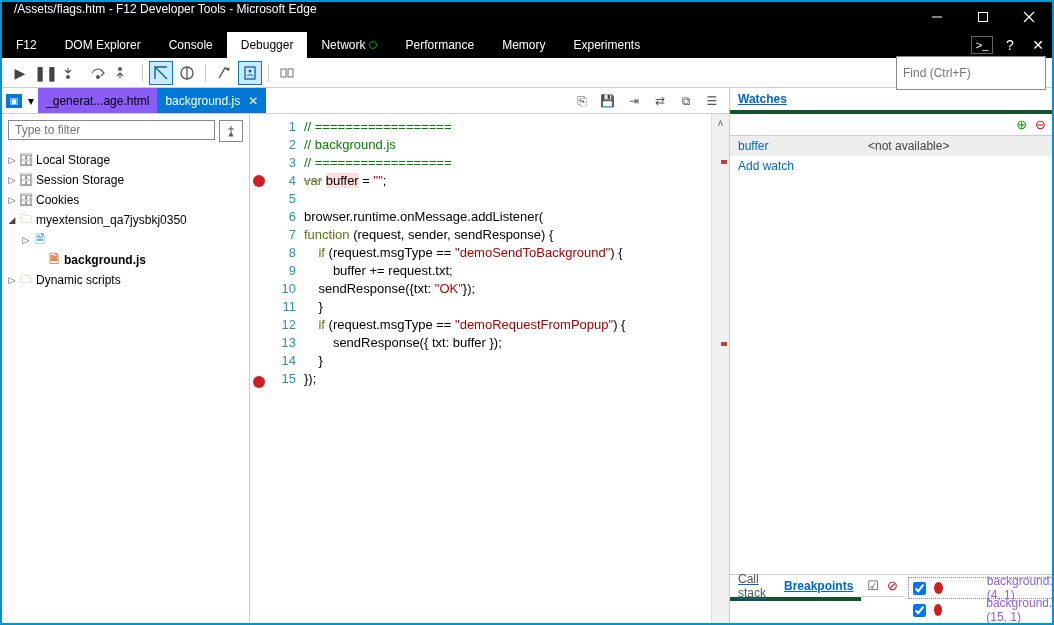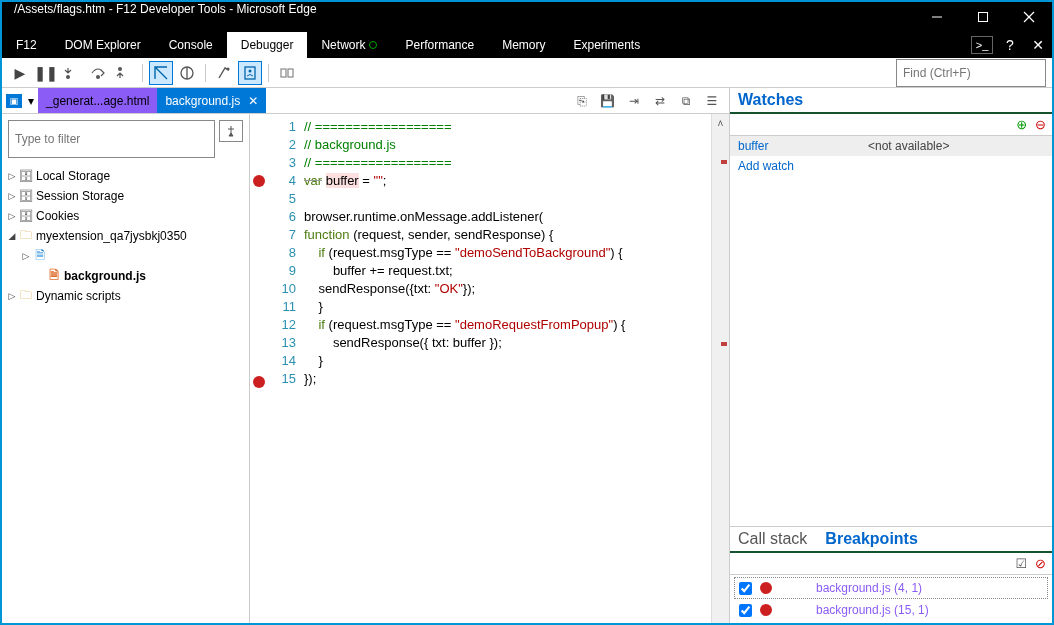--- a/index.html
+++ b/index.html
@@ -15,36 +15,36 @@
 .tabbar .tab .rec-dot { width:8px; height:8px; border:1px solid #0a0; border-radius:50%; margin-left:4px; background:#000; }
 .tabbar .rightctl { margin-left:auto; display:flex; align-items:center; color:#fff; }
 .tabbar .rightctl .icon { width:28px; display:flex; align-items:center; justify-content:center; cursor:pointer; font-size:14px; }
 .tabbar .rightctl .icon.box { border:1px solid #666; width:22px; height:18px; font-size:11px; margin:0 3px; }
 
 .toolbar { height:30px; display:flex; align-items:center; border-bottom:1px solid #ccc; padding:0 6px; gap:2px; }
 .toolbar .tb-btn { width:24px; height:24px; display:flex; align-items:center; justify-content:center; cursor:pointer; color:#444; font-size:14px; border:1px solid transparent; }
 .toolbar .tb-btn.active { border:1px solid #0078d7; background:#cce8ff; }
 .toolbar .sep { width:1px; height:18px; background:#ccc; margin:0 4px; }
 .toolbar .spacer { flex:1; }
-.toolbar input.find { width:150px; height:28px; padding:0 6px; border:1px solid #888; font-size:12px; }
+.toolbar input.find { width:150px; height:34px; padding:0 6px; border:1px solid #888; font-size:12px; }
 .pause { color:#cc4a00; font-weight:bold; }
 .play { color:#888; font-size:12px; }
 
 .main { flex:1; display:flex; min-height:0; }
 
 .left { width:248px; border-right:1px solid #ccc; display:flex; flex-direction:column; }
 .file-tabs { height:26px; display:flex; align-items:stretch; background:#fff; border-bottom:1px solid #ccc; }
 .file-tab { display:flex; align-items:center; padding:0 8px; font-size:12px; gap:4px; cursor:pointer; }
 .file-tab.inactive { background:#8b5cf6; }
 .file-tab.active { background:#0078d7; color:#fff; }
 .file-tab .close { font-size:12px; margin-left:4px; }
 .dir-icon { width:16px; height:14px; background:#0078d7; display:flex; align-items:center; justify-content:center; font-size:9px; color:#fff; margin-right:2px; }
 
 .filter-row { display:flex; padding:6px; gap:4px; }
-.filter-row input { flex:1; height:38px; padding:0 6px; border:1px solid #888; font-size:12px; }
+.filter-row input { flex:1; height:20px; padding:0 6px; border:1px solid #888; font-size:12px; }
 .filter-row .pin { width:24px; height:22px; border:1px solid #888; display:flex; align-items:center; justify-content:center; cursor:pointer; }
 
 .tree { flex:1; overflow:auto; padding:2px 4px; }
 .tree .node { display:flex; align-items:center; height:20px; cursor:pointer; white-space:nowrap; }
 .tree .tw { width:12px; display:inline-flex; justify-content:center; color:#444; font-size:9px; }
 .tree .fico { width:16px; margin-right:2px; display:inline-flex; justify-content:center; }
 .tree .i1 { padding-left:14px; }
 .tree .i2 { padding-left:28px; }
 .tree .node.sel { font-weight:bold; }
 .folder-ico { color:#d8a23a; }
@@ -64,33 +64,33 @@
 .c-com { color:#008000; }
 .c-kw { color:#4d7c0f; }
 .c-str { color:#b00000; }
 .c-var { background:#fce0e0; }
 .c-strk { text-decoration:line-through #999; }
 .scroll-v { width:18px; background:#f0f0f0; border-left:1px solid #ddd; position:relative; }
 .scroll-v .arrow { height:18px; display:flex; align-items:center; justify-content:center; color:#555; font-size:10px; }
 .scroll-v .mark { position:absolute; right:2px; width:6px; height:4px; background:#c04040; }
 
 .right { width:322px; display:flex; flex-direction:column; }
-.rpanel-head { height:26px; display:flex; align-items:center; padding:0 8px; border-bottom:2px solid #14532d; color:#0066cc; font-weight:600; font-size:16px; }
+.rpanel-head { height:26px; display:flex; align-items:center; padding:0 8px; border-bottom:4px solid #14532d; color:#0066cc; font-weight:600; font-size:12px;text-decoration:underline; }
 .rpanel-head.tabs { gap:18px; font-weight:normal; }
 .rpanel-head .rtab { cursor:pointer; color:#555; }
 .rpanel-head .rtab.active { color:#0066cc; font-weight:600; }
 .rpanel-tools { height:22px; display:flex; align-items:center; justify-content:flex-end; padding:0 6px; gap:8px; border-bottom:1px solid #ccc; color:#555; }
 .rpanel-tools .tool { cursor:pointer; font-size:13px; }
 .watches { flex:1; overflow:auto; }
 .watch-row { display:flex; height:20px; align-items:center; padding:0 8px; font-size:12px; }
 .watch-row.hdr { background:#eee; }
 .watch-row .wname { width:130px; color:#0066cc; }
 .watch-row .wval { flex:1; color:#444; }
 .watch-row.add .wname { color:#0066cc; cursor:pointer; }
-.bottom-panel { border-top:1px solid #ccc; display:flex; flex-direction:column; }
+.bottom-panel { border-top:1px solid #ccc; display:flex; flex-direction:row; }
 .bp-list { padding:2px 4px; }
 .bp-row { display:flex; align-items:center; height:22px; gap:8px; font-size:12px; padding:0 4px; border:1px dotted transparent; }
 .bp-row:first-child { border-color:#888; }
 .bp-row input[type=checkbox] { }
 .bp-row .bpd { width:12px; height:12px; background:#cc2020; border-radius:50%; }
 .bp-row .bplink { color:#8b5cf6; cursor:pointer;margin-left:36px; }
 
 svg { display:block; }
 </style>
 </head>

